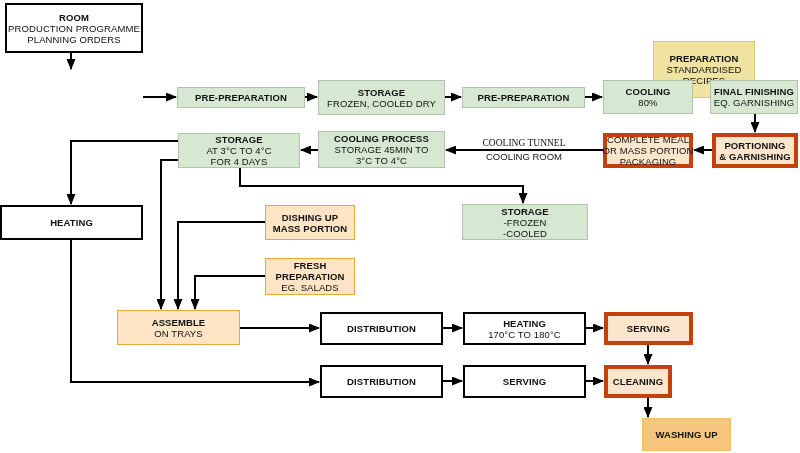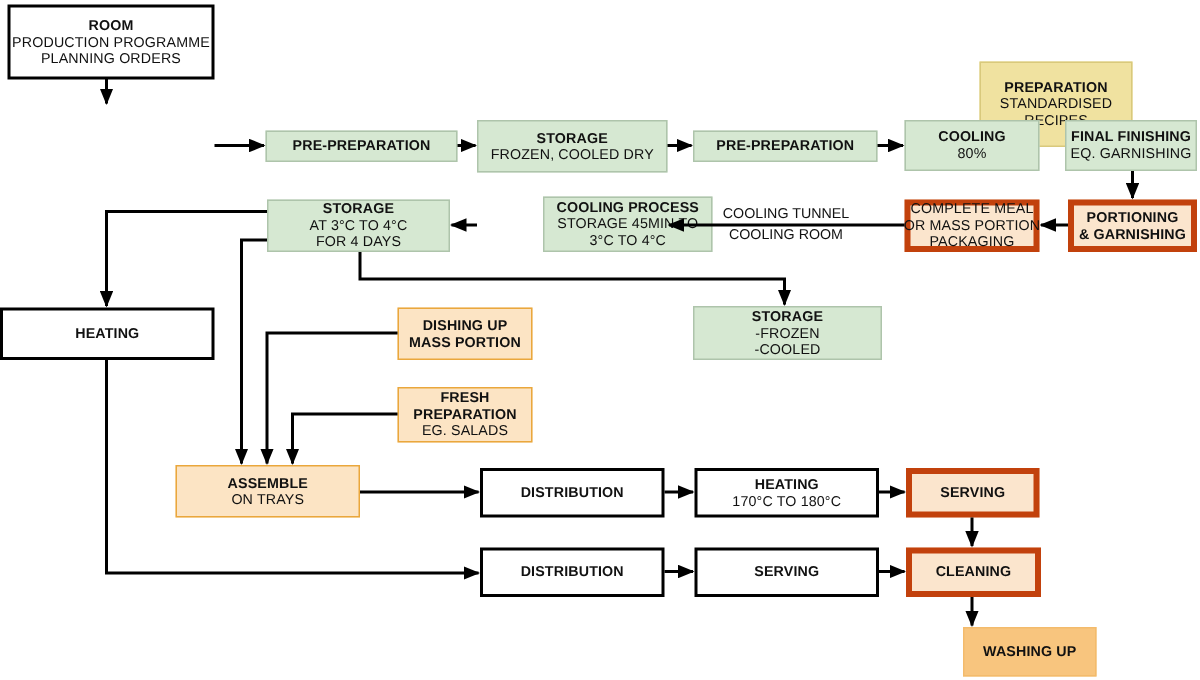--- a/index.html
+++ b/index.html
@@ -82,21 +82,21 @@
     </div>
     <div class="node st-green" style="left: 710px; top: 80px; width: 88px; height: 34px;">
       <div class="ln b">FINAL FINISHING</div>
       <div class="ln">EQ. GARNISHING</div>
     </div>
     <div class="node st-peach" style="left: 603px; top: 133px; width: 90px; height: 35px;">
       <div class="ln">COMPLETE MEAL</div>
       <div class="ln">OR MASS PORTION</div>
       <div class="ln">PACKAGING</div>
     </div>
-    <div class="node st-green" style="left: 318px; top: 131px; width: 113px; height: 37px; margin-left: 44px;">
+    <div class="node st-green" style="left: 318px; top: 131px; width: 127px; height: 37px;">
       <div class="ln b">COOLING PROCESS</div>
       <div class="ln">STORAGE 45MIN TO</div>
       <div class="ln">3°C TO 4°C</div>
     </div>
     <div class="node st-green" style="left: 178px; top: 133px; width: 122px; height: 35px;">
       <div class="ln b">STORAGE</div>
       <div class="ln">AT 3°C TO 4°C</div>
       <div class="ln">FOR 4 DAYS</div>
     </div>
     <div class="node st-green" style="left: 462px; top: 204px; width: 126px; height: 36px;">
@@ -129,27 +129,27 @@
     </div>
     <div class="node st-peach" style="left: 604px; top: 312px; width: 89px; height: 33px;">
       <div class="ln b">SERVING</div>
     </div>
     <div class="node st-white" style="left: 320px; top: 365px; width: 123px; height: 33px;">
       <div class="ln b">DISTRIBUTION</div>
     </div>
     <div class="node st-white" style="left: 463px; top: 365px; width: 123px; height: 33px;">
       <div class="ln b">SERVING</div>
     </div>
-    <div class="node st-peach" style="left: 604px; top: 365px; width: 90px; height: 33px;">
+    <div class="node st-peach" style="left: 604px; top: 365px; width: 68px; height: 33px;">
       <div class="ln b">CLEANING</div>
     </div>
     <div class="node st-orangeD" style="left: 604px; top: 418px; width: 89px; height: 33px; margin-left: 38px;">
       <div class="ln b">WASHING UP</div>
     </div>
-    <div class="edge-label" style="left: 524px; top: 143px;">COOLING TUNNEL</div>
+    <div class="edge-label" style="left: 524px; top: 143px; font-family: Liberation Serif, serif;">COOLING TUNNEL</div>
     <div class="edge-label" style="left: 524px; top: 157px; text-align: right;">COOLING ROOM</div>
     <svg id="edges" width="800" height="453" viewBox="0 0 800 453">
     <defs>
       <marker id="arrow" markerUnits="userSpaceOnUse" markerWidth="11" markerHeight="9" refX="10" refY="4.5" orient="auto">
         <path d="M0,0 L11,4.5 L0,9 z" fill="#000000"></path>
       </marker>
     </defs>
   <polyline points="71,52 71,69" marker-end="url(#arrow)"></polyline>
       <polyline points="143,97 176,97" marker-end="url(#arrow)"></polyline>
       <polyline points="305,97 317,97" marker-end="url(#arrow)"></polyline>

